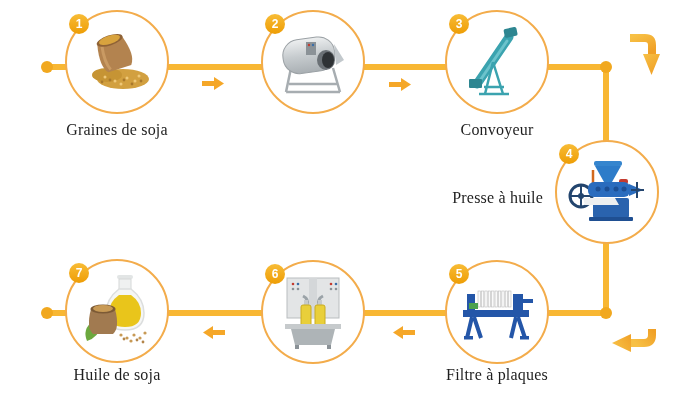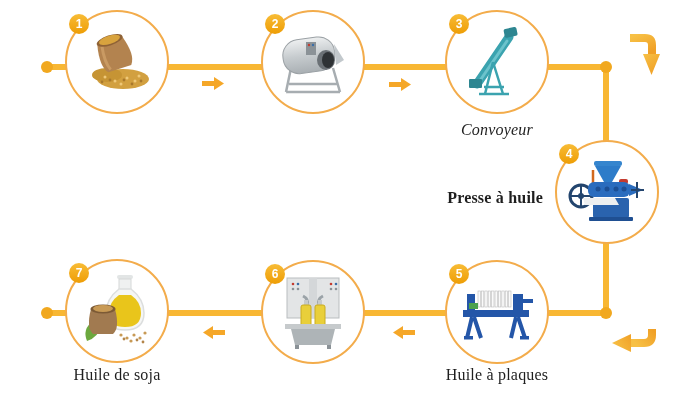--- a/index.html
+++ b/index.html
@@ -18,21 +18,21 @@
     background:linear-gradient(180deg,#F8BC36,#EE9D05);
     color:#fff;font-family:"Liberation Sans","DejaVu Sans",sans-serif;
     font-size:12px;font-weight:bold;display:flex;align-items:center;justify-content:center;
     z-index:4;
   }
   .icon{position:absolute;left:10px;top:10px;width:80px;height:80px;}
   .step-label{
     position:absolute;width:180px;text-align:center;font-size:16px;color:#1E1E1E;
     letter-spacing:0.2px;z-index:3;
   }
-  .step-label.right-align{text-align:right;font-weight:bold;}
+  .step-label.right-align{text-align:right;}
   .arrow{position:absolute;z-index:2;}
 </style>
 </head>
 <body>
 
 <div id="stage">
 
   <div class="hline" style="left:46px;top:64px;width:562px;height:6px;"></div>
   <div class="vline" style="left:603px;top:64px;width:6px;height:250px;"></div>
   <div class="hline" style="left:46px;top:310px;width:562px;height:6px;"></div>
@@ -101,20 +101,21 @@
       </g>
       <g fill="#A8782C">
         <circle cx="33" cy="58" r="1.4"></circle>
           <circle cx="47" cy="58" r="1.4"></circle>
           <circle cx="55" cy="62" r="1.4"></circle>
         <circle cx="25" cy="60" r="1.4"></circle>
           <circle cx="64" cy="59" r="1.4"></circle>
       </g>
     </svg>
   </div>
+  <div class="step-label" style="left:27px;top:121px;">Graines de soja</div>
 
   <div class="circle" style="left:261px;top:10px;">
     <span class="badge">2</span>
     <svg class="icon" viewBox="0 0 80 80">
       <defs>
           <linearGradient id="steel" x1="0" y1="0" x2="0" y2="1">
         <stop offset="0" stop-color="#EDEFF0"></stop>
             <stop offset="0.5" stop-color="#C6CBCE"></stop>
             <stop offset="1" stop-color="#A9AFB3"></stop>
           </linearGradient>
@@ -137,21 +138,21 @@
     <span class="badge">3</span>
     <svg class="icon" viewBox="0 0 80 80">
       <path d="M20 62 L52 15" stroke="#3BA3AF" stroke-width="9" stroke-linecap="round"></path>
       <path d="M22 60 L50 19" stroke="#6CC3CC" stroke-width="3" stroke-linecap="round"></path>
       <rect x="47" y="6" width="13" height="9" rx="2" fill="#2E8691" transform="rotate(-12 53 10)"></rect>
       <rect x="12" y="57" width="13" height="9" rx="1" fill="#2E8691"></rect>
       <path d="M36 40 L28 72 M36 40 L46 72 M27 65 H47" stroke="#3BA3AF" stroke-width="2.5" fill="none"></path>
       <path d="M22 72 H52" stroke="#3BA3AF" stroke-width="2.5"></path>
     </svg>
   </div>
-  <div class="step-label" style="left:407px;top:121px;font-style:italic;">Convoyeur</div>
+  <div class="step-label" style="left:407px;top:121px;">Convoyeur</div>
 
   <div class="circle" style="left:555px;top:140px;">
     <span class="badge">4</span>
     <svg class="icon" viewBox="0 0 80 80">
       <path d="M26 18 V34" stroke="#D2691E" stroke-width="2.5"></path>
       <circle cx="14" cy="44" r="11" fill="none" stroke="#23456E" stroke-width="3"></circle>
       <path d="M14 34 V54 M4 44 H24" stroke="#23456E" stroke-width="2"></path>
       <circle cx="14" cy="44" r="3" fill="#23456E"></circle>
       <rect x="26" y="46" width="36" height="20" rx="2" fill="#2A63AE"></rect>
       <rect x="22" y="65" width="44" height="4" rx="1" fill="#1F4F92"></rect>
@@ -188,21 +189,21 @@
           <rect x="51.6" y="19" width="2.4" height="16"></rect>
       </g>
       <rect x="66" y="27" width="10" height="4" fill="#2456A8"></rect>
       <rect x="6" y="38" width="66" height="7" fill="#2456A8"></rect>
       <rect x="12" y="31" width="9" height="6" fill="#4BA14D"></rect>
       <path d="M15 45 L10 66 M17 45 L24 66 M59 45 L54 66 M61 45 L68 66" stroke="#2456A8" stroke-width="4" fill="none"></path>
       <rect x="7" y="64" width="9" height="3.5" fill="#2456A8"></rect>
         <rect x="63" y="64" width="9" height="3.5" fill="#2456A8"></rect>
     </svg>
   </div>
-  <div class="step-label" style="left:407px;top:366px;">Huile à plaques</div>
+  <div class="step-label" style="left:407px;top:366px;">Filtre à plaques</div>
 
   <div class="circle" style="left:261px;top:260px;">
     <span class="badge">6</span>
     <svg class="icon" viewBox="0 0 80 80">
       <rect x="14" y="6" width="52" height="40" fill="#E3E5E6" stroke="#B9BDBF" stroke-width="1"></rect>
       <rect x="36" y="6" width="8" height="40" fill="#D4D7D9"></rect>
       <g fill="#C43B2F">
           <circle cx="20" cy="12" r="1.3"></circle>
           <circle cx="58" cy="12" r="1.3"></circle>
         </g>

